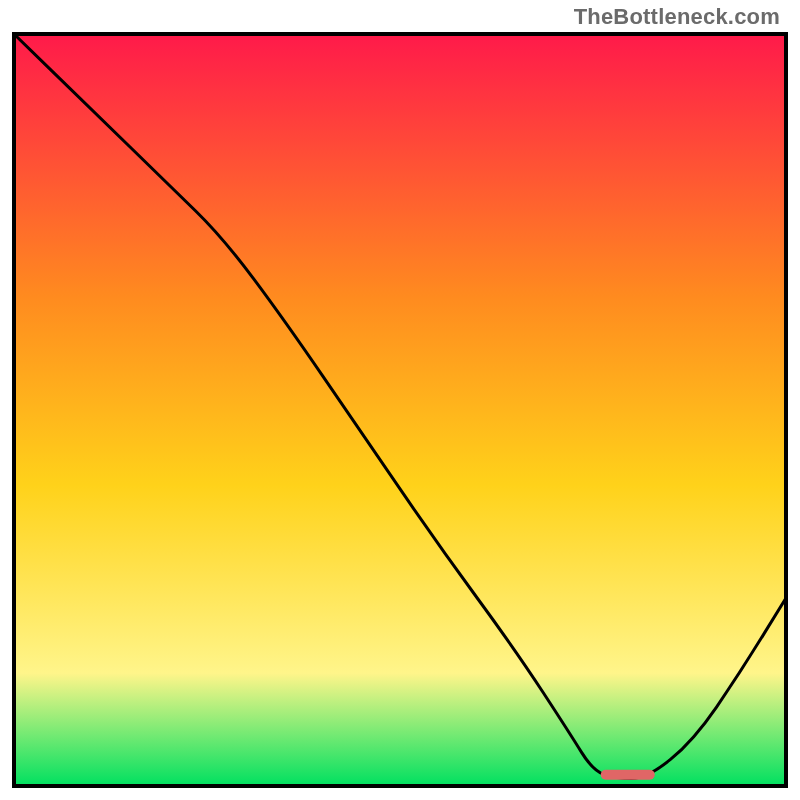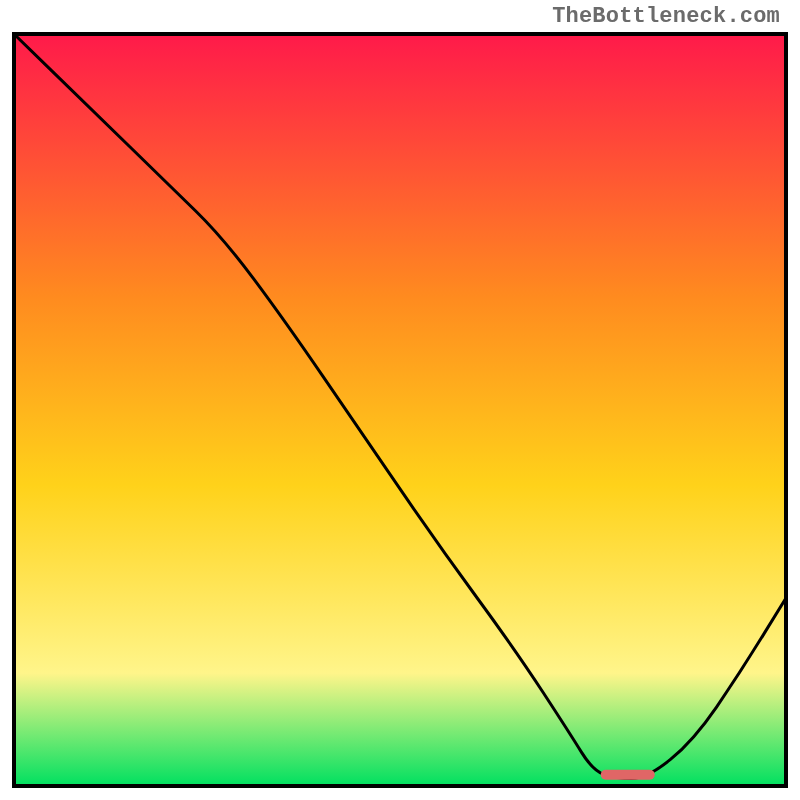--- a/index.html
+++ b/index.html
@@ -8,21 +8,20 @@
     width: 800px;
     height: 800px;
     background: #ffffff;
     font-family: Arial, Helvetica, sans-serif;
     overflow: hidden;
   }
   .container {
     position: relative;
     width: 800px;
     height: 800px;
-    font-family: Liberation Mono, monospace;
   }
   .watermark {
     position: absolute;
     top: 4px;
     right: 20px;
     font-size: 22px;
     font-weight: 600;
     color: #6b6b6b;
     letter-spacing: 0.2px;
   }

